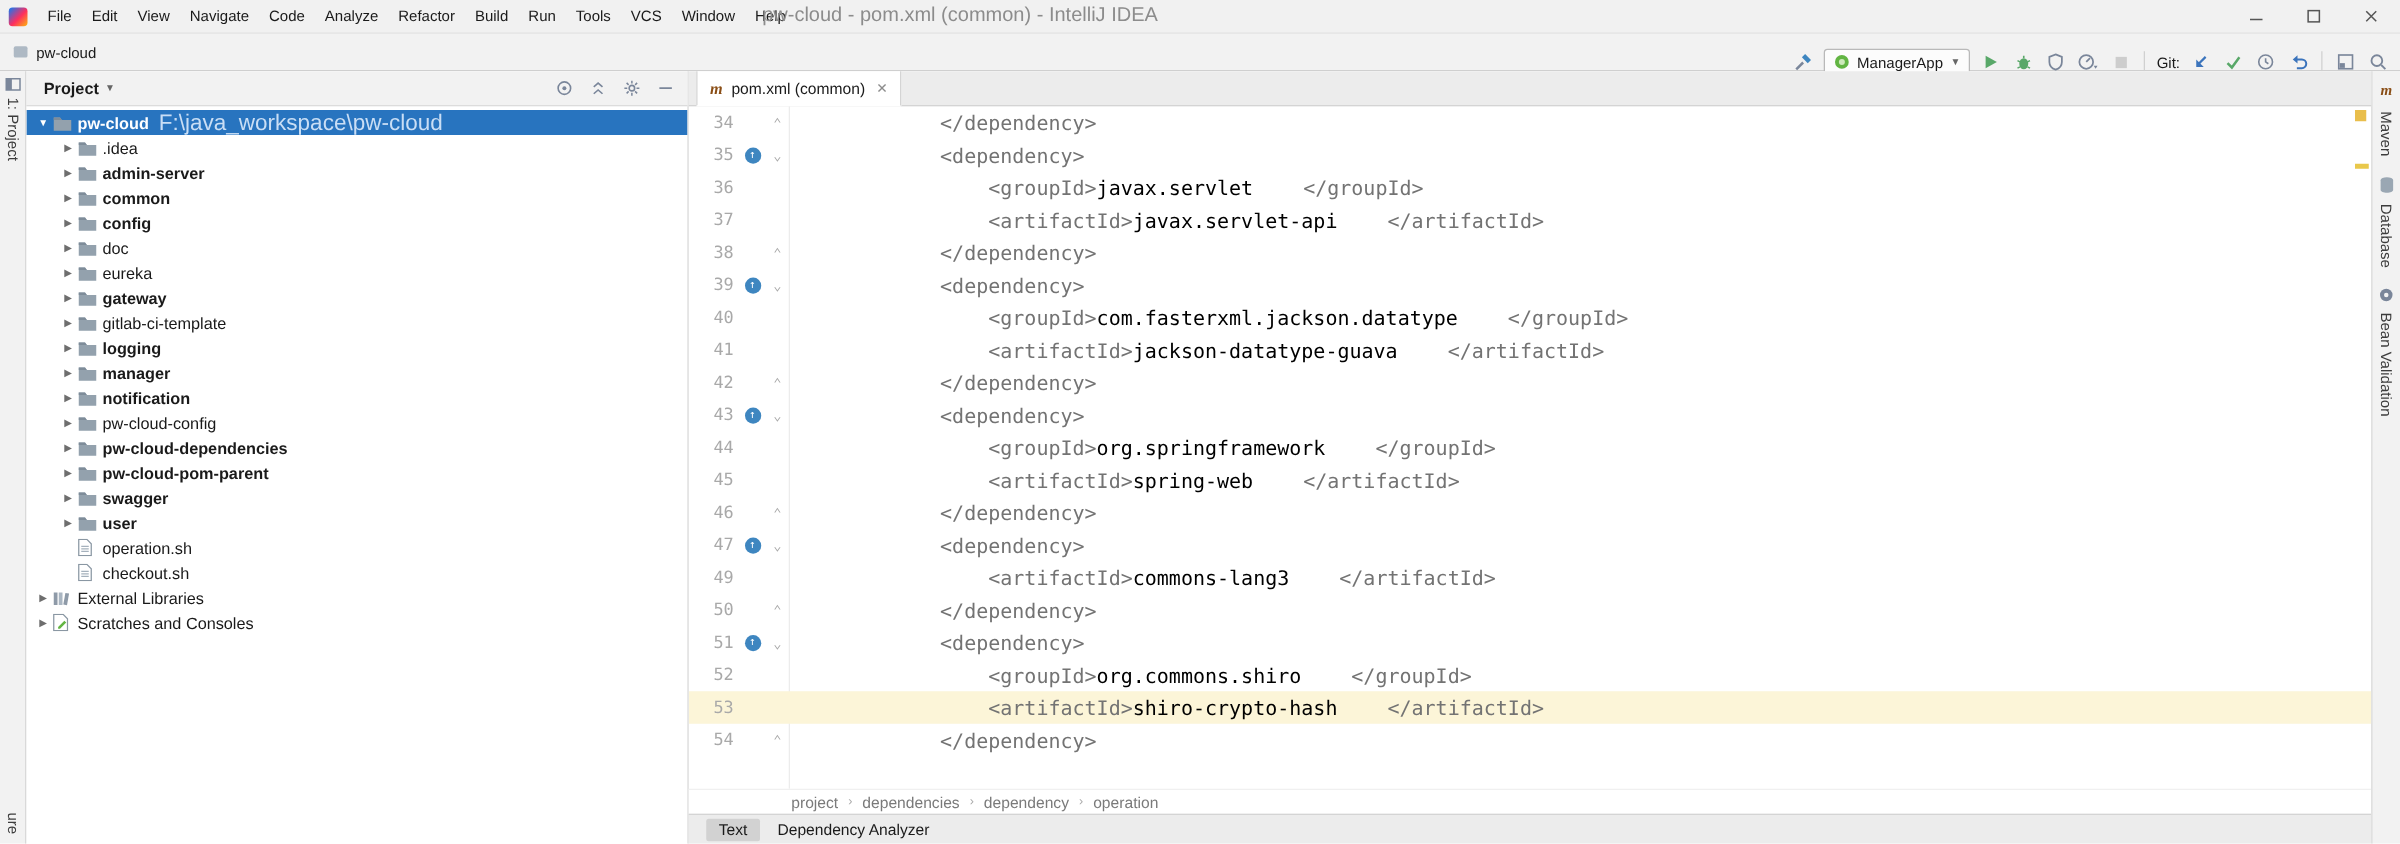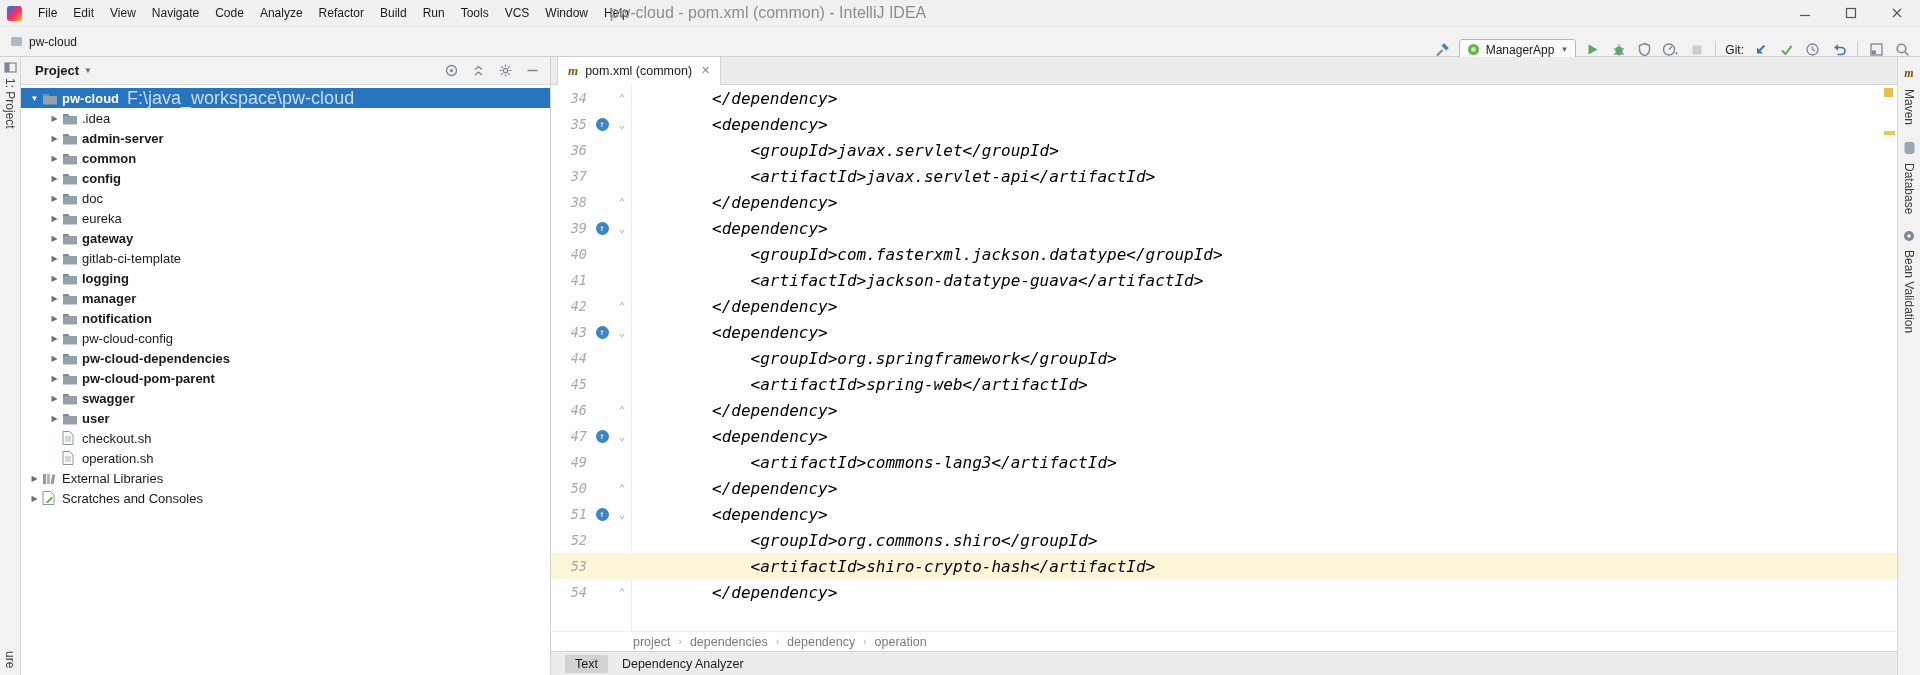--- a/index.html
+++ b/index.html
@@ -57,29 +57,29 @@
   #editor-col { flex:1; display:flex; flex-direction:column; background:#fff; min-width:0; }
   #tabbar { height:28px; background:#ECECEC; border-bottom:1px solid #D4D4D4; display:flex; align-items:flex-end; flex:none; position:relative; }
   .tab { height:28px; background:#FFF; border-right:1px solid #D4D4D4; border-left:1px solid #D4D4D4;
          display:flex; align-items:center; gap:7px; padding:0 10px; font-size:12.5px; margin-left:6px; margin-bottom:-1px;
          border-bottom:1px solid #fff; }
   .maven-m { font:italic bold 13px "Liberation Serif", serif; color:#8A4E16; }
   .tab-close { color:#8C8C8C; font-size:11px; margin-left:2px; }
 
   #code-area { height:546px; position:relative; overflow:hidden; font-family:"DejaVu Sans Mono","Liberation Mono",monospace; flex:none; }
   #gutter-line { position:absolute; left:80px; top:0; bottom:0; width:1px; background:#ECECEC; }
-  .code-row { height:26px; display:flex; align-items:center; position:relative;font-style:italic; }
+  .code-row { height:26px; display:flex; align-items:center; position:relative; }
   .code-row.cur { background:#FCF5D8; }
   .lnum { width:40px; text-align:right; color:#A9A9A9; font-size:13.5px; flex:none; padding-right:4px; }
   .gico { width:22px; flex:none; display:flex; justify-content:center; }
   .dep-ico { width:13px; height:13px; border-radius:50%; background:#3E86C0; color:#fff; font-size:9px;
              line-height:13px; text-align:center; }
   .fold { width:18px; flex:none; text-align:center; color:#A8A8A8; font-size:11px; }
   .code-text { white-space:pre; font-size:16px; color:#000; padding-left:4px; }
-  .c-tag { color:#000000; }
+  .c-tag { color:#737373;margin-left:40px; }
   .c-txt { color:#000000; }
   #insq { position:absolute; top:3px; right:4px; width:9px; height:9px; background:#E9BE4B; }
   #wtick { position:absolute; top:46px; right:2px; width:11px; height:4px; background:#E9C84B; }
 
   #crumbbar { height:20px; display:flex; align-items:center; gap:8px; padding-left:82px; font-size:12.5px;
               color:#7A7A7A; background:#FFF; border-top:1px solid #F0F0F0; flex:none; }
   .crumb-sep { color:#ABABAB; font-size:10px; }
   #bottom-tabs { height:24px; background:#ECECEC; border-top:1px solid #D4D4D4; display:flex; align-items:center;
                  padding-left:14px; gap:4px; font-size:12.5px; flex:none; }
   .btab { padding:2px 10px; border-radius:2px; }
@@ -450,32 +450,32 @@
         </div>
         <div class="tree-row">
           <span class="tree-indent" style="width: 26px;"></span>
           <span class="tw-arrow"></span>
           <span class="tree-ico">
             <svg width="12" height="14">
               <path fill="#fff" stroke="#8A97A3" d="M1 .5h6.5L11 4v9.5H1z"></path>
               <path fill="none" stroke="#A5B1BC" d="M3 6h6M3 8h6M3 10h6"></path>
             </svg>
           </span>
-          <span class="tree-label">checkout.sh</span>
+          <span class="tree-label">operation.sh</span>
         </div>
         <div class="tree-row">
           <span class="tree-indent" style="width: 26px;"></span>
           <span class="tw-arrow"></span>
           <span class="tree-ico">
             <svg width="12" height="14">
               <path fill="#fff" stroke="#8A97A3" d="M1 .5h6.5L11 4v9.5H1z"></path>
               <path fill="none" stroke="#A5B1BC" d="M3 6h6M3 8h6M3 10h6"></path>
             </svg>
           </span>
-          <span class="tree-label">operation.sh</span>
+          <span class="tree-label">checkout.sh</span>
         </div>
         <div class="tree-row">
           <span class="tree-indent" style="width: 6px;"></span>
           <span class="tw-arrow">▶</span>
           <span class="tree-ico">
             <svg width="14" height="13">
               <rect x="1" y="2" width="3" height="10" fill="#8E9AA8"></rect>
               <rect x="5" y="2" width="3" height="10" fill="#AAB6C2"></rect>
               <rect x="9.5" y="2.5" width="3" height="9.5" fill="#8E9AA8" transform="rotate(10 11 7)"></rect>
             </svg>

